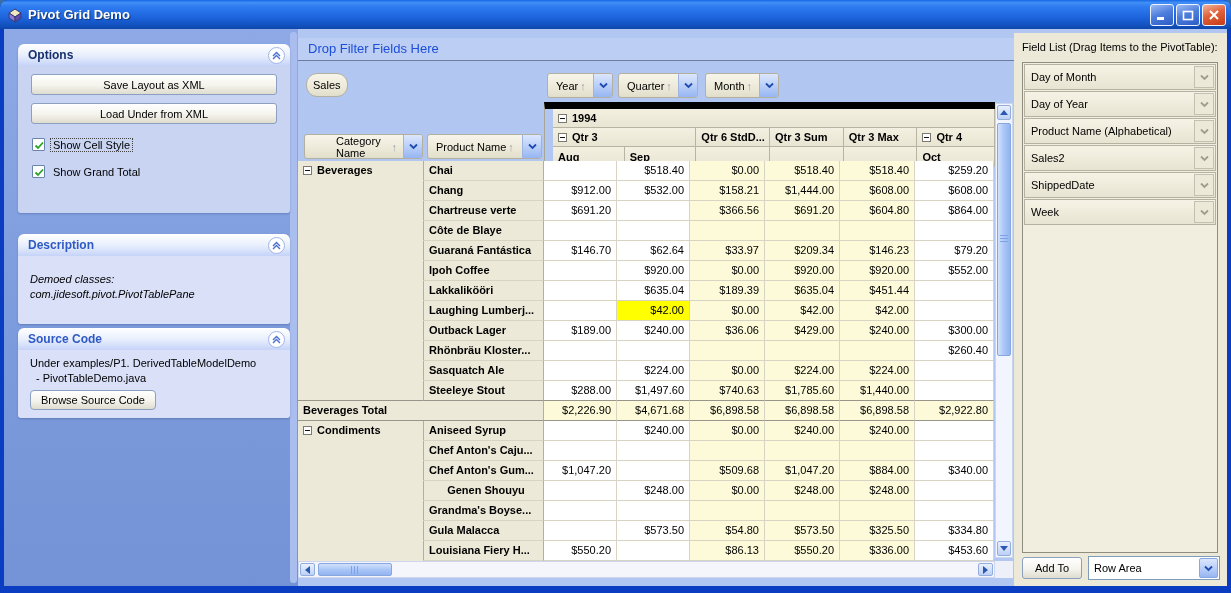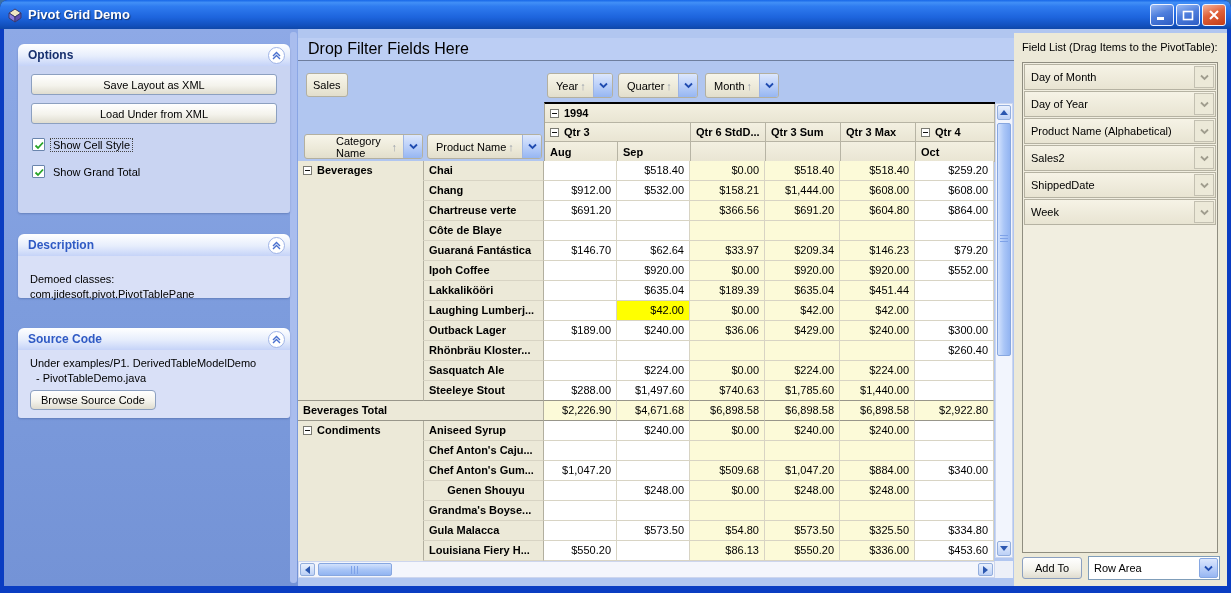--- a/index.html
+++ b/index.html
@@ -36,32 +36,32 @@
   .cbrow{display:flex;align-items:center;margin:10px 0 0 14px;height:17px;font-size:11px;}
   .cb{width:13px;height:13px;background:#fff;border:1px solid #6a85ad;border-radius:1px;margin-right:6px;position:relative;flex:none;}
   .cb svg{position:absolute;left:1px;top:1px;}
   .cblabel{padding:0 2px;}
   .cblabel.focus{outline:1px dotted #444;}
   .desctext{font-size:11px;line-height:15px;padding:16px 12px 0 12px;}
   .srctext{font-size:11px;line-height:15px;padding:6px 10px 0 12px;}
   
   .pivot{position:absolute;left:294px;top:0;width:716px;height:557px;background:#b1c6f0;overflow:hidden;}
   .filterbar{position:absolute;left:0;top:9px;width:716px;height:23px;background:#bccef4;
-    border-bottom:1px solid #6e7e9e;color:#000000;font-size:16px;line-height:22px;padding-left:10px;}
+    border-bottom:1px solid #6e7e9e;color:#1d4ed8;font-size:13px;line-height:22px;padding-left:10px;}
   .fbtn{position:absolute;height:25px;display:flex;align-items:stretch;border:1px solid #b3b0a0;border-radius:3px;
     background:linear-gradient(180deg,#f7f5ea 0%,#ece9d8 60%,#e2decc 100%);font-size:11px;overflow:hidden;}
   .fbtn .flab{display:flex;align-items:center;padding:0 4px 0 8px;flex:1;}
   .sortup{color:#9aa0aa;font-size:11px;margin:0 2px;}
   .fdropbtn{width:19px;border-left:1px solid #9db4e4;display:flex;align-items:center;justify-content:center;
     background:linear-gradient(180deg,#dce7fd 0%,#b7cdf8 55%,#96b6f2 100%);}
-  .plainbtn{position:absolute;height:24px;border:1px solid #b3b0a0;border-radius:3px;font-size:11px;
+  .plainbtn{position:absolute;height:24px;border:1px solid #b3b0a0;border-radius:11px;font-size:11px;
     background:linear-gradient(180deg,#f7f5ea 0%,#ece9d8 60%,#e2decc 100%);
     display:flex;align-items:center;justify-content:center;padding:0 6px;}
   
-  .hwrap{position:absolute;left:246px;top:73px;width:451px;height:59px;border-top:2px solid #000000;border-left:1px solid #a8a595;}
+  .hwrap{position:absolute;left:246px;top:73px;width:451px;height:59px;border-top:7px solid #000000;border-left:1px solid #a8a595;padding-left:8px;}
   .hrow{display:flex;}
   .hc{height:19px;border-right:1px solid #b7b4a4;border-bottom:1px solid #b7b4a4;
     background:linear-gradient(180deg,#f3f0e1,#e9e5d3);font-weight:bold;font-size:11px;
     display:flex;align-items:center;padding-left:5px;overflow:hidden;white-space:nowrap;}
   .hrow:last-child .hc{height:20px;}
   .mbox{display:inline-block;width:9px;height:9px;border:1px solid #7a7a72;background:#fff;position:relative;
     margin-right:5px;flex:none;}
   .mbox::after{content:"";position:absolute;left:1px;right:1px;top:3px;border-top:1px solid #111;}
   
   .tbody{position:absolute;left:0;top:132px;width:697px;}
@@ -176,21 +176,21 @@
 
       <div class="panel" style="top:205px;">
         <div class="phead" style="color:#2f5ac4;">
           <span>Description</span>
           <span class="chev">
             <svg width="11" height="11">
                 <path d="M2 6 L5.5 2.5 L9 6 M2 9 L5.5 5.5 L9 9" fill="none" stroke="#4a71cf" stroke-width="1.4"></path>
               </svg>
           </span>
         </div>
-        <div class="pbody lite" style="height:42px;">
+        <div class="pbody lite" style="height:68px;font-style:italic;">
           <div class="desctext">
             <div>Demoed classes:</div>
             <div>com.jidesoft.pivot.PivotTablePane</div>
           </div>
         </div>
       </div>
 
       <div class="panel" style="top:299px;">
         <div class="phead" style="color:#2f5ac4;">
           <span>Source Code</span>

